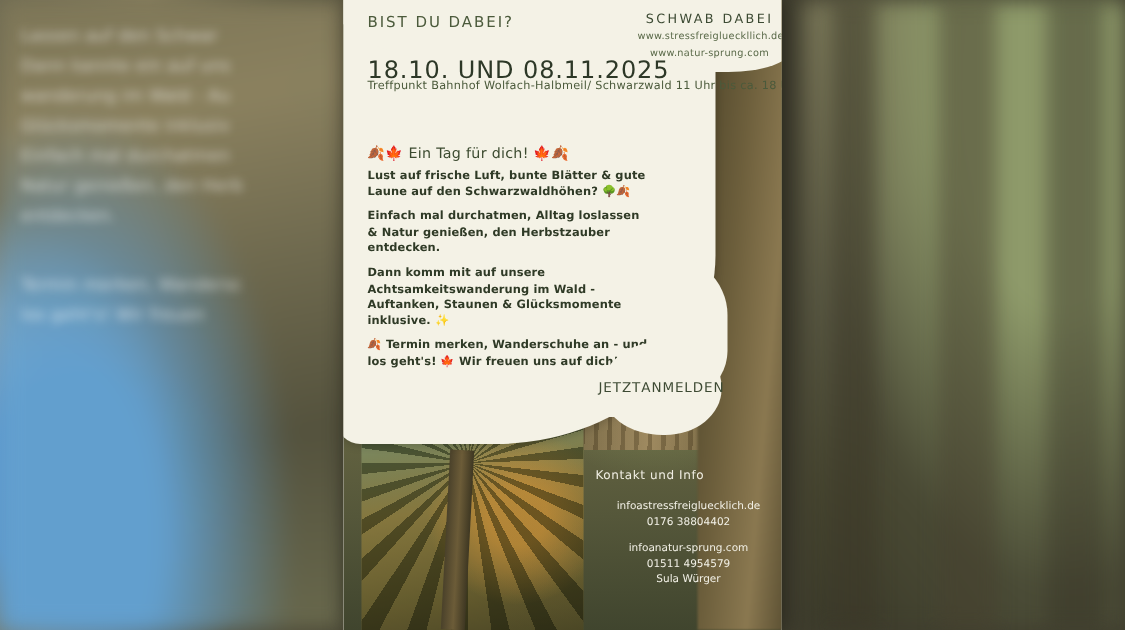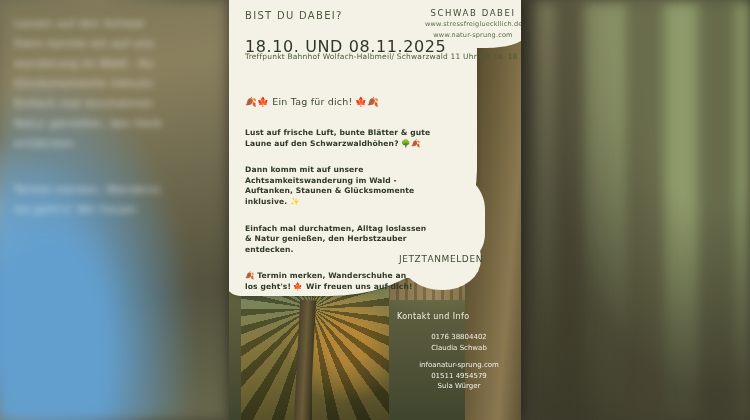--- a/index.html
+++ b/index.html
@@ -250,21 +250,21 @@
   }
   .body {
     left: 16px; top: 112px;
     width: 188px;
     font-size: 7.6px;
     line-height: 10.6px;
     color: #2f3a26;
     font-weight: bold;
     letter-spacing: 0.1px;
   }
-  .body p { margin: 16px 0 6px 0; }
+  .body p { margin: 0 0 6px 0; }
   .body .last { color: #2f3a26; }
 
   .contact-title {
     left: 168px; top: 312px;
     font-size: 8px;
     color: #f0eee3;
     letter-spacing: 0.4px;
   }
   .contact-block {
     left: 168px; top: 332px;
@@ -327,33 +327,33 @@
     <div class="t brand">
       <span>SCHWAB DABEI</span>
       <span class="url">www.stressfreiglueckllich.de</span>
       <span class="url">www.natur-sprung.com</span>
     </div>
 
     <div class="t sub">🍂🍁 Ein Tag für dich! 🍁🍂</div>
 
     <div class="t body">
       <p>Lust auf frische Luft, bunte Blätter &amp; gute Laune auf den Schwarzwaldhöhen? 🌳🍂</p>
+      <p>Einfach mal durchatmen, Alltag loslassen &amp; Natur genießen, den Herbstzauber entdecken.</p>
       <p>Dann komm mit auf unsere Achtsamkeitswanderung im Wald - Auftanken, Staunen &amp; Glücksmomente inklusive. ✨</p>
-      <p>Einfach mal durchatmen, Alltag loslassen &amp; Natur genießen, den Herbstzauber entdecken.</p>
       <p class="last">🍂 Termin merken, Wanderschuhe an - und los geht's! 🍁 Wir freuen uns auf dich!</p>
     </div>
 
     <div class="badge">
       <span>JETZT</span>
       <span>ANMELDEN</span>
     </div>
 
     <div class="t contact-title">Kontakt und Info</div>
     <div class="t contact-block contact-center">
+      <div>infoastressfreigluecklich.de</div>
       <div>0176 38804402</div>
-      <div>Claudia Schwab</div>
       <div class="c2">infoanatur-sprung.com</div>
       <div>01511 4954579</div>
       <div>Sula Würger</div>
     </div>
 
   </div>
 </div>
 
 </body></html>

